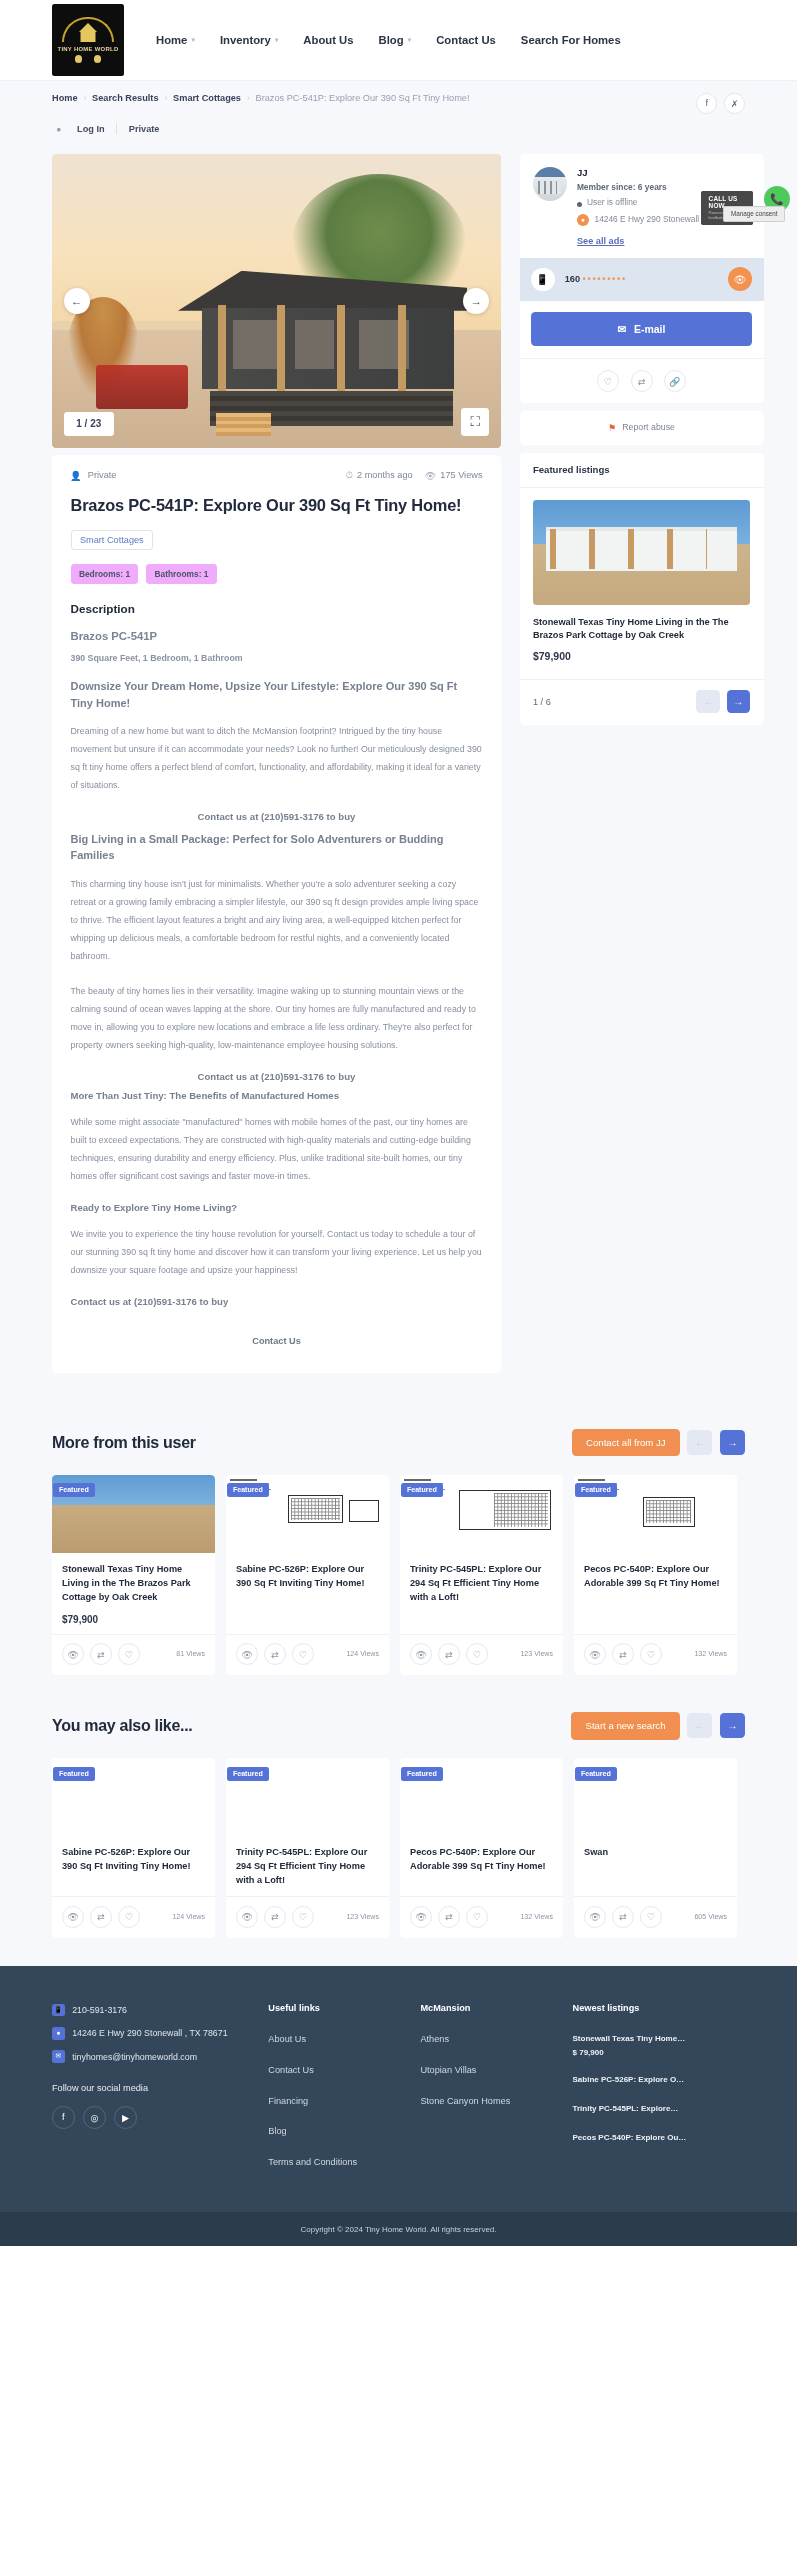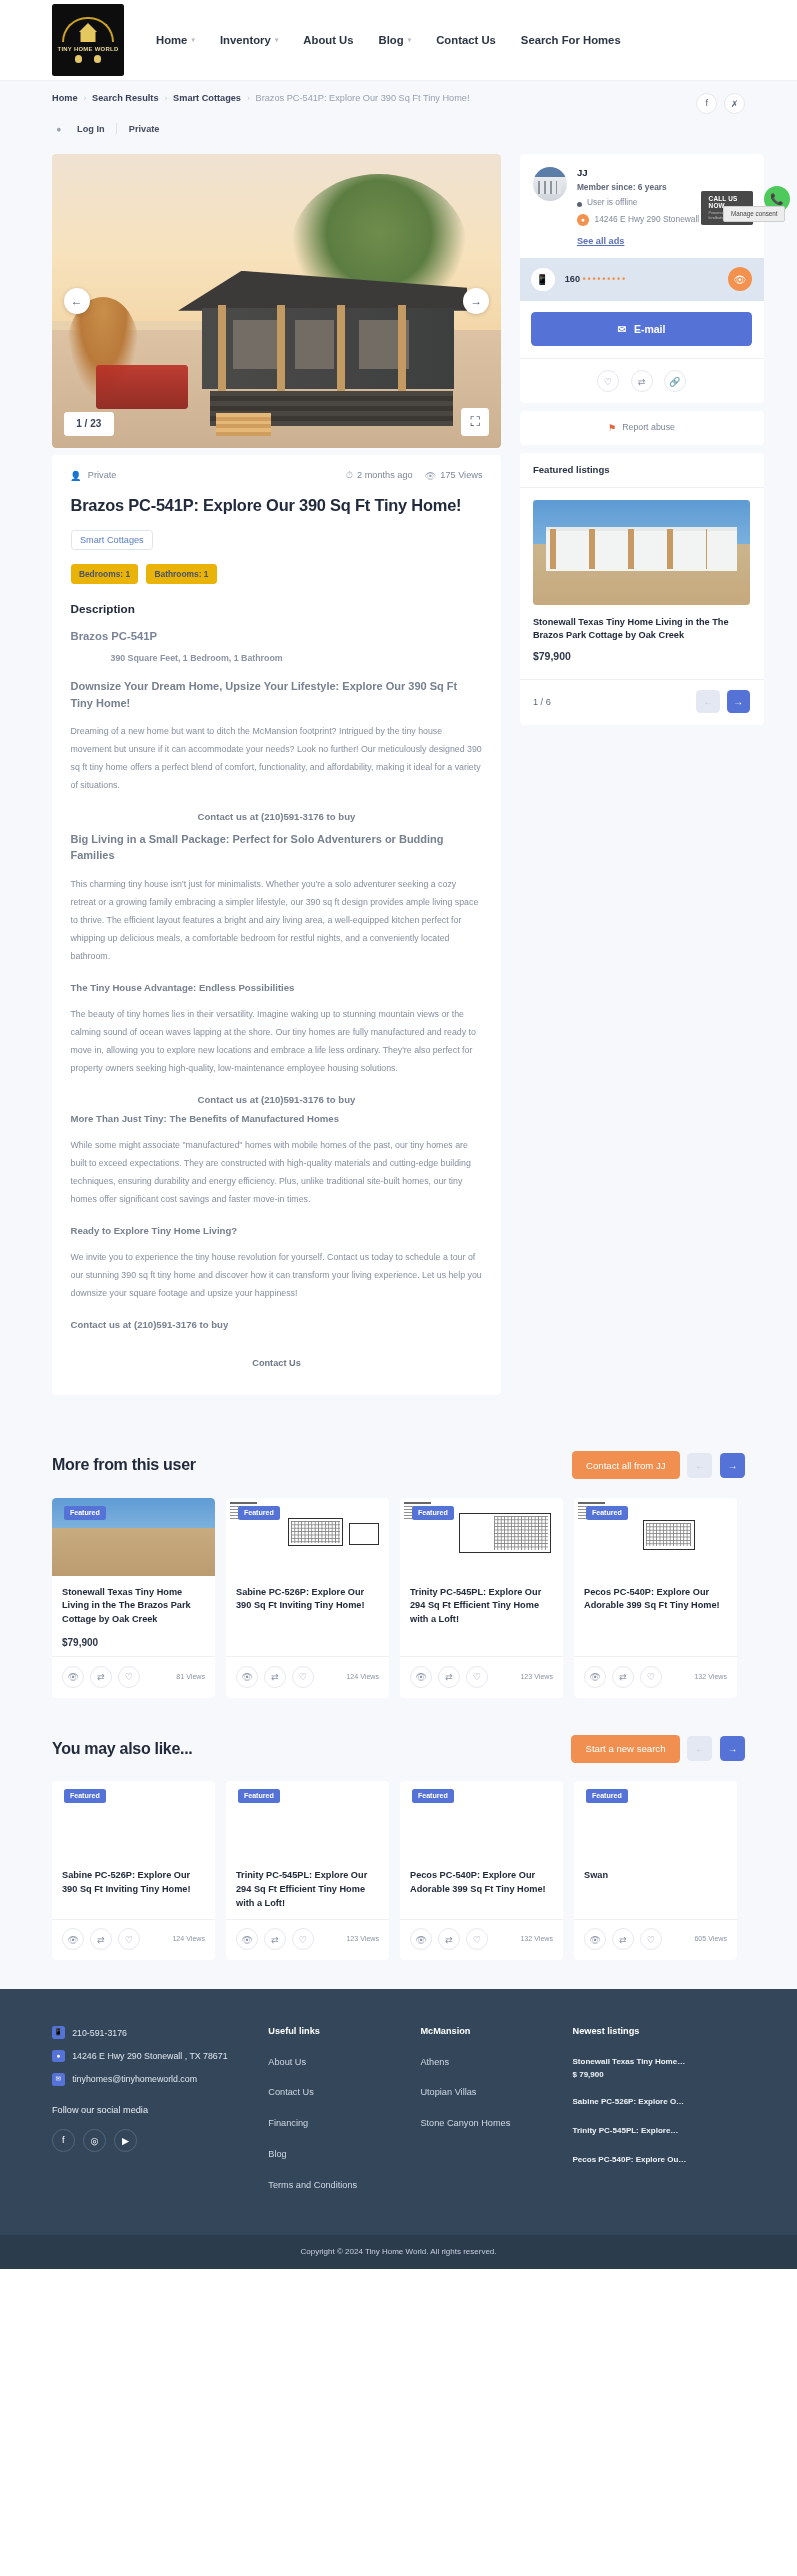--- a/index.html
+++ b/index.html
@@ -175,26 +175,26 @@
     font-size: 16.4px; font-weight: bold; color:#222b3c;
     line-height: 1.38; letter-spacing:-0.2px;
     padding-bottom: 13.4px;
   }
   .cat-pill {
     display:inline-block; border:0.8px solid #dfe3ec; border-radius:3.4px;
     padding: 4.2px 8.4px; font-size: 9.2px; color:#5a7ec4; margin-bottom: 13.4px;
   }
   .attr-row { display:flex; gap:7.6px; padding-bottom:18.5px; }
   .attr-pill {
-    background:#eab308; border-radius:3.4px; padding:5px 8.4px;
+    background:#f0abfc; border-radius:3.4px; padding:5px 8.4px;
     font-size:8.4px; font-weight:bold; color:#4b5468;
   }
   .sec-h { font-size:11.7px; font-weight:bold; color:#222b3c; padding-bottom: 15px; }
   .d-h2 { font-size:11.3px; font-weight:bold; color:#7a8496; padding-bottom: 11px; }
-  .d-sub { font-size:8.8px; font-weight:bold; color:#8b93a3; padding-bottom: 15px; margin-left: 40px; }
+  .d-sub { font-size:8.8px; font-weight:bold; color:#8b93a3; padding-bottom: 15px; }
   .d-h3 { font-size:11px; font-weight:bold; color:#77808f; line-height:1.5; padding-bottom: 11px; }
   .d-center { text-align:center; font-size:9.6px; font-weight:bold; color:#77808f; }
   .d-p { font-size:8.8px; color:#868f9e; line-height: 2.05; padding-bottom: 17px; }
   .d-bold { font-size:9.6px; font-weight:bold; color:#77808f; padding-bottom: 11.7px; }
   .contact-center { text-align:center; font-size:9.2px; font-weight:bold; color:#6e7788; padding: 17px 0 5px 0;}
 
   
   .side-card {
     background:#fff; border-radius:4.2px; overflow:hidden; margin-bottom:7.6px;
   }
@@ -318,21 +318,21 @@
     display:block; height:1.3px; background:#6c6c6c; margin-bottom:1.8px; opacity:.75;
   }
   .plan-txt i:nth-child(1){width:62%;background:#333;height:2px;}
   .plan-txt i:nth-child(2){width:88%;}
   .plan-txt i:nth-child(3){width:78%;}
   .plan-txt i:nth-child(4){width:92%;}
   .plan-txt i:nth-child(5){width:56%;}
   .plan-txt i:nth-child(6){width:70%;}
 
   .badge-feat {
-    position:absolute; left:12px; top:8.4px;
+    position:absolute; left:1px; top:8.4px;
     background:#5573d6; color:#fff; font-size:7.1px; font-weight:bold;
     padding: 2.9px 5.9px; border-radius:2.5px;text-align:right;
   }
   .card-body { padding: 10px 10px 8.4px 10px; flex:1; }
   .card-title { font-size:9.2px; font-weight:bold; color:#222b3c; line-height:1.5; }
   .card-price { font-size:10px; font-weight:bold; color:#2d364a; padding-top:10px; }
   .card-foot {
     display:flex; align-items:center; justify-content:space-between;
     padding: 8.4px 10px 10px 10px; border-top:0.8px solid #eef0f4;
   }
@@ -507,21 +507,20 @@
       <div class="sec-h">Description</div>
       <div class="d-h2">Brazos PC-541P</div>
       <div class="d-sub">390 Square Feet, 1 Bedroom, 1 Bathroom</div>
       <div class="d-h3">Downsize Your Dream Home, Upsize Your Lifestyle: Explore Our 390 Sq Ft Tiny Home!</div>
       <div class="d-p">Dreaming of a new home but want to ditch the McMansion footprint? Intrigued by the tiny house movement but unsure if it can accommodate your needs? Look no further! Our meticulously designed 390 sq ft tiny home offers a perfect blend of comfort, functionality, and affordability, making it ideal for a variety of situations.</div>
 
       <div class="d-center">Contact us at (210)591-3176 to buy</div>
       <div class="d-h3" style="padding-top:8.4px;">Big Living in a Small Package: Perfect for Solo Adventurers or Budding Families</div>
       <div class="d-p">This charming tiny house isn't just for minimalists. Whether you're a solo adventurer seeking a cozy retreat or a growing family embracing a simpler lifestyle, our 390 sq ft design provides ample living space to thrive. The efficient layout features a bright and airy living area, a well-equipped kitchen perfect for whipping up delicious meals, a comfortable bedroom for restful nights, and a conveniently located bathroom.</div>
 
-      <div class="d-bold">The Tiny House Advantage: Endless Possibilities</div>
       <div class="d-p">The beauty of tiny homes lies in their versatility. Imagine waking up to stunning mountain views or the calming sound of ocean waves lapping at the shore. Our tiny homes are fully manufactured and ready to move in, allowing you to explore new locations and embrace a life less ordinary. They're also perfect for property owners seeking high-quality, low-maintenance employee housing solutions.</div>
 
       <div class="d-center">Contact us at (210)591-3176 to buy</div>
       <div class="d-bold" style="padding-top:8.4px;">More Than Just Tiny: The Benefits of Manufactured Homes</div>
       <div class="d-p">While some might associate "manufactured" homes with mobile homes of the past, our tiny homes are built to exceed expectations. They are constructed with high-quality materials and cutting-edge building techniques, ensuring durability and energy efficiency. Plus, unlike traditional site-built homes, our tiny homes offer significant cost savings and faster move-in times.</div>
 
       <div class="d-bold">Ready to Explore Tiny Home Living?</div>
       <div class="d-p">We invite you to experience the tiny house revolution for yourself. Contact us today to schedule a tour of our stunning 390 sq ft tiny home and discover how it can transform your living experience. Let us help you downsize your square footage and upsize your happiness!</div>
 
       <div class="d-bold">Contact us at (210)591-3176 to buy</div>

